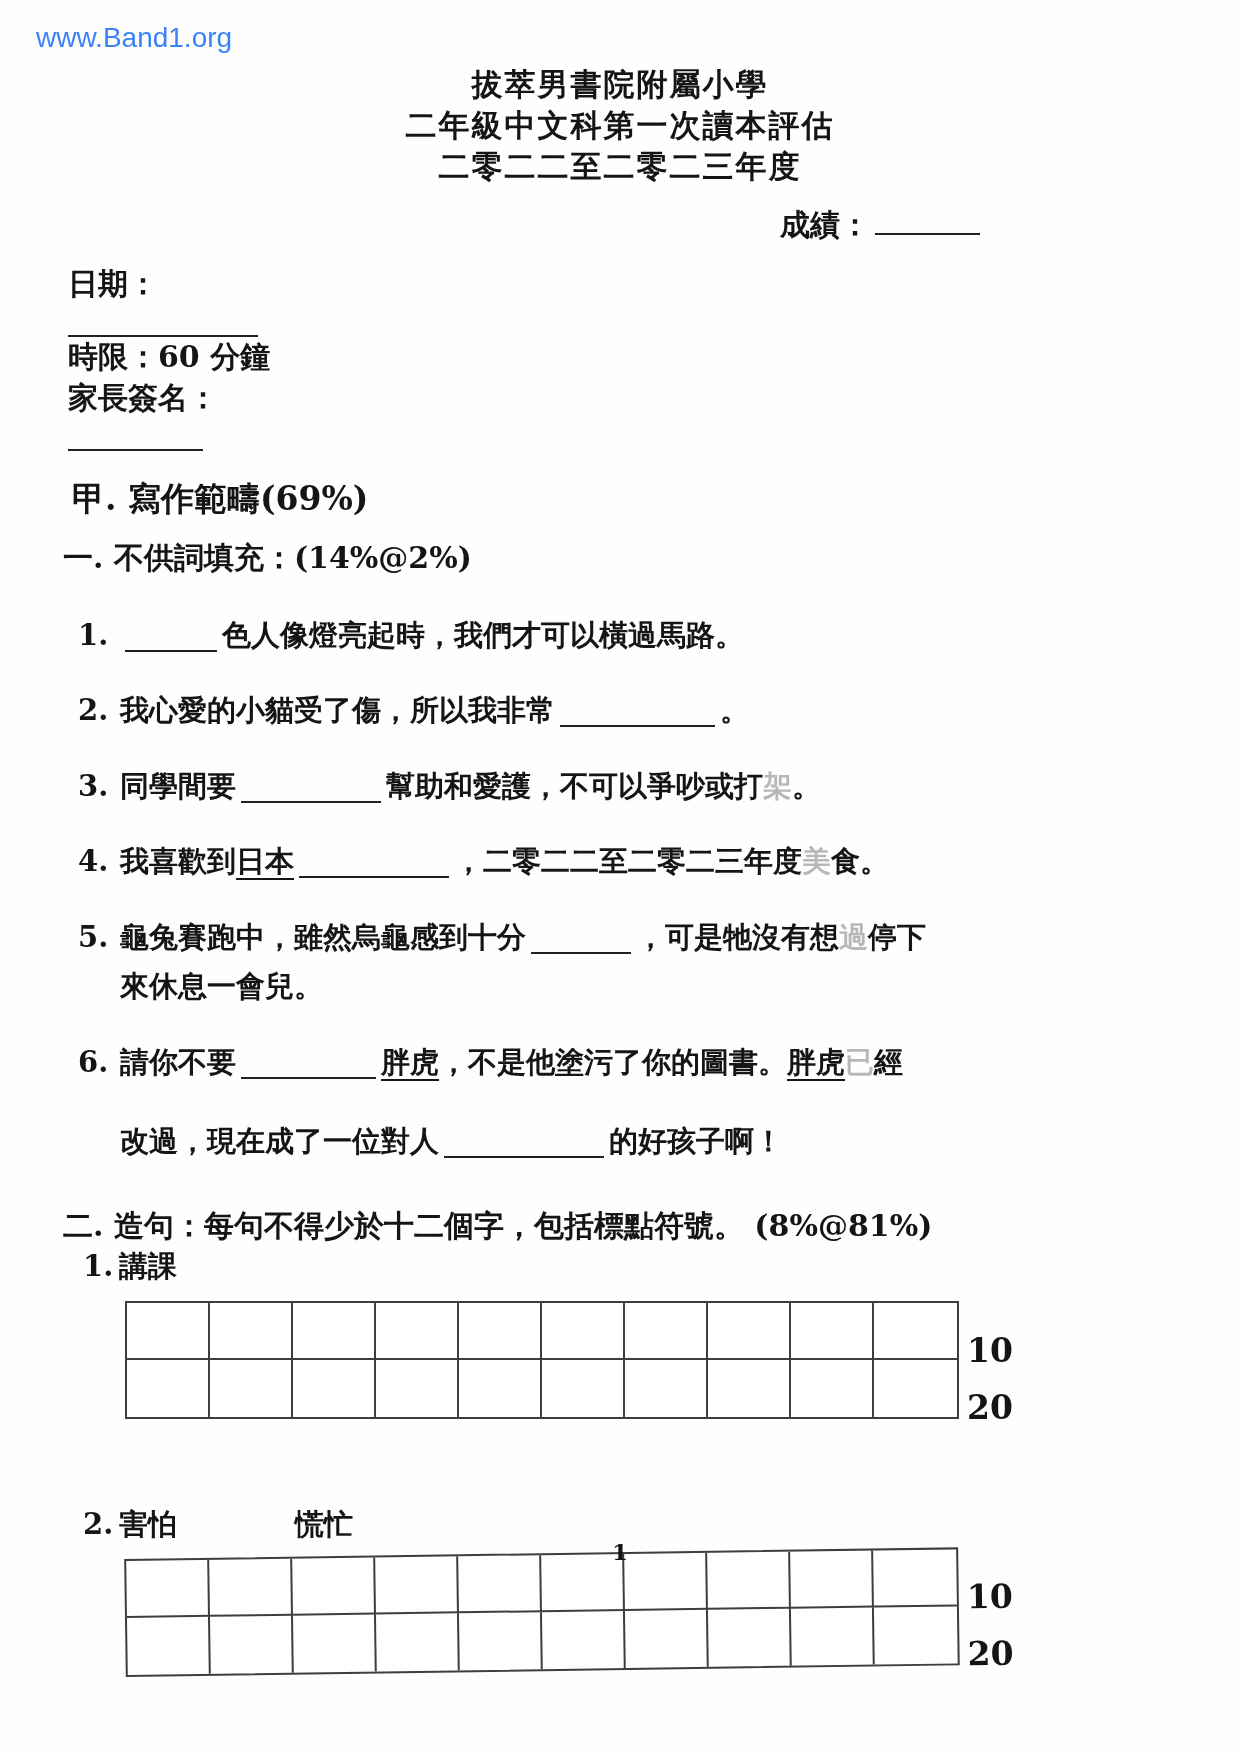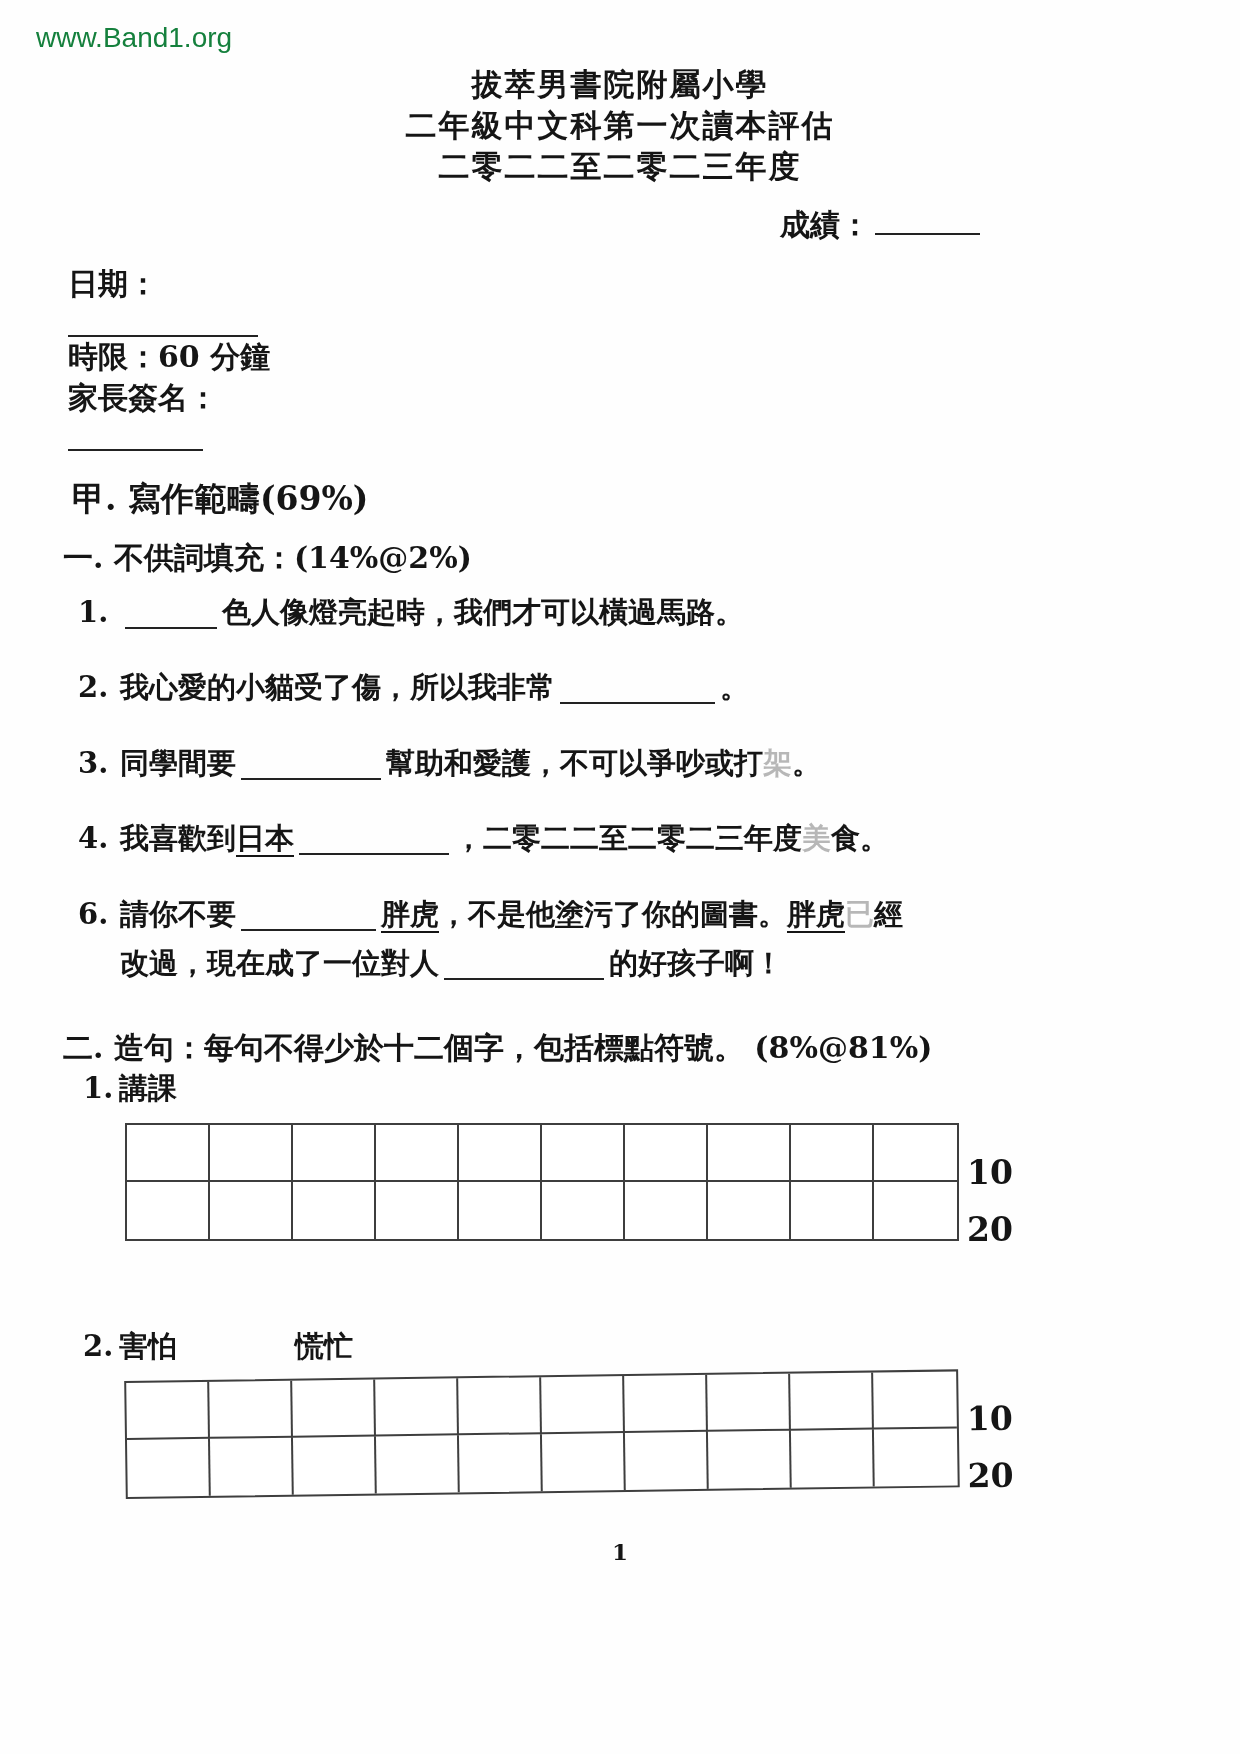--- a/index.html
+++ b/index.html
@@ -11,40 +11,40 @@
   }
   .page {
     position:relative;
     width:1240px; height:1754px;
     background:#fefefe;
     overflow:hidden;
   }
   .watermark {
     position:absolute; top:22px; left:36px;
     font-family:"Liberation Sans","DejaVu Sans",sans-serif;
-    font-size:28px; color:#15803d;
+    font-size:28px; color:#3b82f6;
   }
   .titles { padding-top:64px; text-align:center; font-weight:bold; font-size:31px; line-height:1.32; letter-spacing:2px; }
   .score-row {
     margin-top:16px; padding-right:255px;
     display:flex; justify-content:flex-end; align-items:baseline;
     font-size:30px; font-weight:bold;
   }
   .meta-row {
     margin-top:18px; padding-left:63px; padding-right:255px;
     display:flex; align-items:baseline;
     font-size:30px; font-weight:bold;flex-direction:column;
   }
   .meta-row .gap1 { width:52px; }
   .meta-row .gap2 { width:46px; }
   .blank { display:inline-block; border-bottom:2px solid #222; height:30px; vertical-align:-7px; margin:0 5px; }
   .section-title { padding-left:72px; margin-top:26px; font-size:33px; font-weight:bold; }
   .sub-title { padding-left:63px; margin-top:16px; font-size:30px; font-weight:bold; }
 
-  .questions { margin-top:12px; }
+  .questions { margin-top:35px; }
   .q { padding-left:78px; margin-bottom:32px; font-size:29px; font-weight:bold; line-height:1.5; }
   .q-num { display:inline-block; width:42px; }
   .q-line.cont { margin-top:6px; padding-left:42px; }
   .q:nth-child(6) .q-line.cont { margin-top:36px; }
   .uline { text-decoration:underline; text-underline-offset:7px; text-decoration-thickness:2px; }
   .faded { opacity:0.3; }
 
   .part2-title { padding-left:63px; margin-top:42px; font-size:30px; font-weight:bold; }
   .sentences { margin-top:0; }
   .s-item { margin-bottom:48px; }
@@ -105,20 +105,24 @@
         <div class="q-line"><span class="q-num">1.</span><span class="blank" style="width: 92px;"></span><span>色人像燈亮起時，我們才可以橫過馬路。</span></div>
       </div>
       <div class="q">
         <div class="q-line"><span class="q-num">2.</span><span>我心愛的小貓受了傷，所以我非常</span><span class="blank" style="width: 155px;"></span><span>。</span></div>
       </div>
       <div class="q">
         <div class="q-line"><span class="q-num">3.</span><span>同學間要</span><span class="blank" style="width: 140px;"></span><span>幫助和愛護，不可以爭吵或打</span><span class="faded">架</span><span>。</span></div>
       </div>
       <div class="q">
         <div class="q-line"><span class="q-num">4.</span><span>我喜歡到</span><span class="uline">日本</span><span class="blank" style="width: 150px;"></span><span>，二零二二至二零二三年度</span><span class="faded">美</span><span>食。</span></div>
+      </div>
+      <div class="q">
+        <div class="q-line"><span class="q-num">5.</span><span>龜兔賽跑中，雖然烏龜感到十分</span><span class="blank" style="width: 100px;"></span><span>，可是牠沒有想</span><span class="faded">過</span><span>停下</span></div>
+        <div class="q-line cont"><span>來休息一會兒。</span></div>
       </div>
       <div class="q">
         <div class="q-line"><span class="q-num">6.</span><span>請你不要</span><span class="blank" style="width: 135px;"></span><span class="uline">胖虎</span><span>，不是他塗污了你的圖書。</span><span class="uline">胖虎</span><span class="faded">已</span><span>經</span></div>
         <div class="q-line cont"><span>改過，現在成了一位對人</span><span class="blank" style="width: 160px;"></span><span>的好孩子啊！</span></div>
       </div>
     </div>
 
   <div class="part2-title">二. 造句：每句不得少於十二個字，包括標點符號。 (8%@81%)</div>
 
   <div class="sentences">

